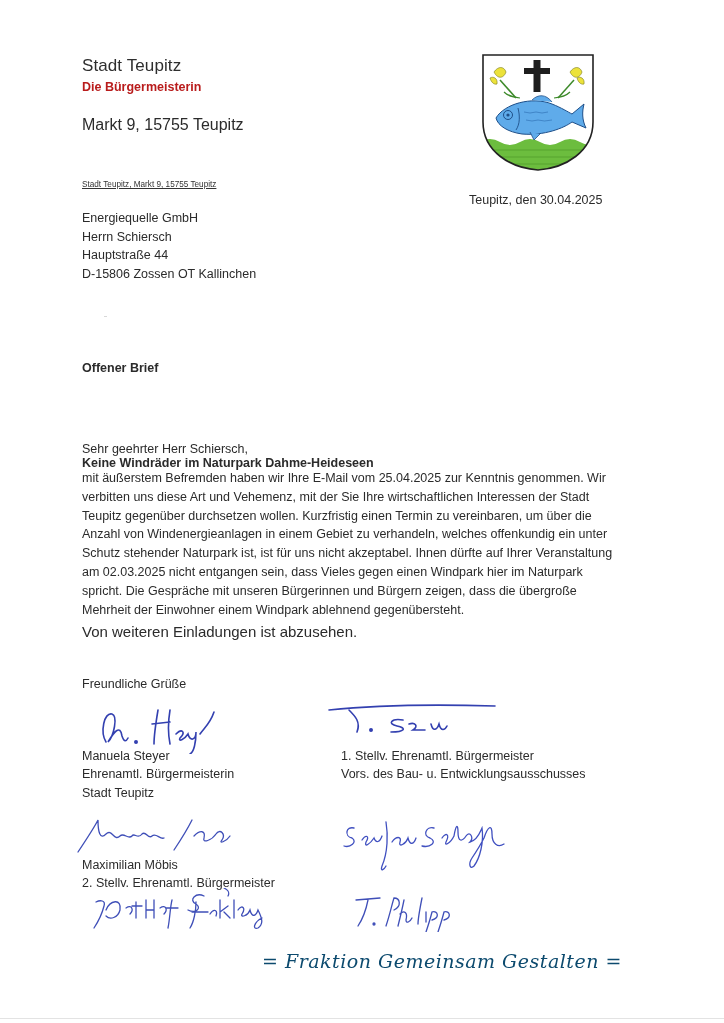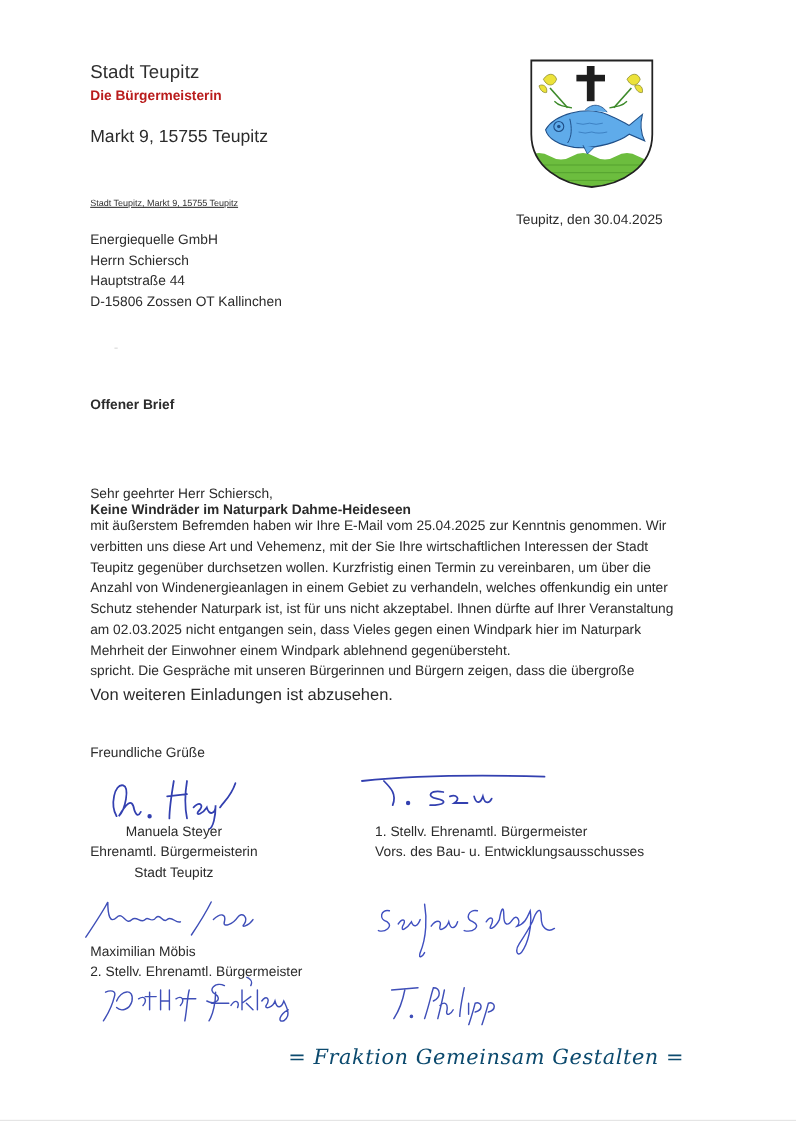--- a/index.html
+++ b/index.html
@@ -77,21 +77,21 @@
     }
     .greeting {
       left: 82px; top: 677px;
       font-size: 12.5px;
     }
     .signer-block {
       font-size: 12.5px;
       line-height: 18.3px;
     }
     .signer-block div { white-space: nowrap; }
-    .signer-1 { left: 82px; top: 747px; text-align: center; }
+    .signer-1 { left: 82px; top: 747px; }
     .signer-2 { left: 341px; top: 747px; }
     .signer-3 { left: 82px; top: 856px; }
     .sig {
       position: absolute;
     }
     .sig svg { display: block; }
     .handnote {
       left: 262px; top: 950px;
       font-family: "DejaVu Serif", serif;
       font-style: italic;
@@ -175,22 +175,22 @@
 <div class="abs subject-title">Keine Windräder im Naturpark Dahme-Heideseen</div>
 
 <div class="abs salutation">Sehr geehrter Herr Schiersch,</div>
 <div class="abs body-text">
   <div class="body-line">mit äußerstem Befremden haben wir Ihre E-Mail vom 25.04.2025 zur Kenntnis genommen. Wir</div>
   <div class="body-line">verbitten uns diese Art und Vehemenz, mit der Sie Ihre wirtschaftlichen Interessen der Stadt</div>
   <div class="body-line">Teupitz gegenüber durchsetzen wollen. Kurzfristig einen Termin zu vereinbaren, um über die</div>
   <div class="body-line">Anzahl von Windenergieanlagen in einem Gebiet zu verhandeln, welches offenkundig ein unter</div>
   <div class="body-line">Schutz stehender Naturpark ist, ist für uns nicht akzeptabel. Ihnen dürfte auf Ihrer Veranstaltung</div>
   <div class="body-line">am 02.03.2025 nicht entgangen sein, dass Vieles gegen einen Windpark hier im Naturpark</div>
+  <div class="body-line">spricht. Die Gespräche mit unseren Bürgerinnen und Bürgern zeigen, dass die übergroße</div>
   <div class="body-line">Mehrheit der Einwohner einem Windpark ablehnend gegenübersteht.</div>
-  <div class="body-line">spricht. Die Gespräche mit unseren Bürgerinnen und Bürgern zeigen, dass die übergroße</div>
 </div>
 <div class="abs closing-sentence">Von weiteren Einladungen ist abzusehen.</div>
 
 <div class="abs greeting">Freundliche Grüße</div>
 
 <div class="sig" style="left:92px; top:702px;">
   <svg width="130" height="52" viewBox="0 0 130 52" fill="none" stroke="#3340b0" stroke-width="1.6" stroke-linecap="round">
     <path d="M14 40 C8 30 12 10 20 12 C26 14 22 34 16 40 C22 30 28 22 30 34 C32 40 34 40 36 36"></path>
     <circle cx="44" cy="40" r="1.2" fill="#3340b0"></circle>
     <path d="M66 8 C64 20 62 32 62 42 M60 22 L78 20 M78 8 C76 20 76 32 78 42"></path>

